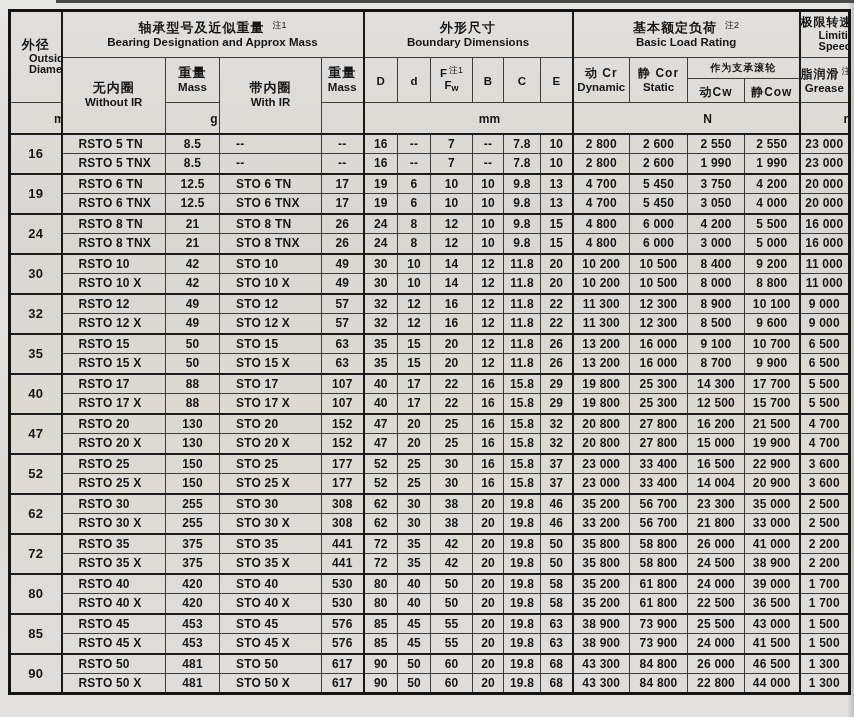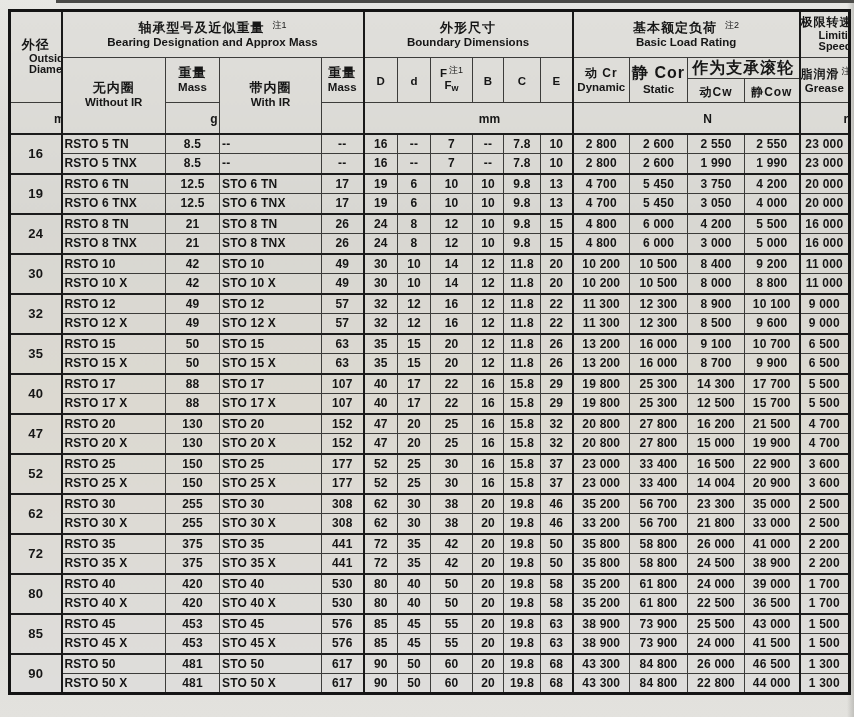--- a/index.html
+++ b/index.html
@@ -40,21 +40,21 @@
   .en-sm { font-size:11px; font-weight:bold; line-height:1.05;padding-left:18px; }
   .note { font-size:9px; font-weight:normal; vertical-align:4px; letter-spacing:0; margin-left:8px; }
   .note-tight { margin-left:2px; }
   .sub-w { font-size:9px; vertical-align:-2px; }
   .unit { font-size:12px; font-weight:bold;margin-left:43px; }
   tr.hr1 { height:47px; }
   tr.hr2a { height:21px; }
   tr.hr2b { height:24px; }
   tr.hr3 { height:31px; }
   tbody td { height:20px; font-size:12px; font-weight:600; letter-spacing:.2px; }
-  tbody td.des { text-align:left; padding-left:2px; }
+  tbody td.des { text-align:left; padding-left:16px; }
   tbody td.od { font-size:13px; font-weight:700; }
   
   .vmaj { border-left:2px solid #191919; }
   
   tbody tr.gstart td { border-top:2px solid #1c1c1c; }
   tbody tr.gsecond td { border-top:1px solid #4a4a48; }
   thead tr.hr3 th { border-bottom:2px solid #1c1c1c; }
 </style>
 </head>
 <body>
@@ -131,25 +131,25 @@
           <div class="en"><span>F</span><span class="sub-w">w</span></div>
         </th>
         <th rowspan="2"><span class="en">B</span></th>
         <th rowspan="2"><span class="en">C</span></th>
         <th rowspan="2"><span class="en">E</span></th>
         <th rowspan="2" class="vmaj">
           <div class="zh" style="font-size:12px">动  Cr</div>
           <div class="en">Dynamic</div>
         </th>
         <th rowspan="2">
-          <div class="zh" style="font-size:16px">静 Cor</div>
+          <div class="zh" style="font-size:12px">静 Cor</div>
           <div class="en">Static</div>
         </th>
         <th colspan="2">
-          <div class="zh" style="font-size:16px">作为支承滚轮</div>
+          <div class="zh" style="font-size:10px">作为支承滚轮</div>
         </th>
         <th rowspan="2" class="vmaj">
           <div class="zh" style="font-size:12px"><span>脂润滑</span><span class="note note-tight">注3</span></div>
           <div class="en">Grease</div>
         </th>
       </tr>
       <tr class="hr2b">
         <th><span class="zh" style="font-size:12px">动Cw</span></th>
         <th><span class="zh" style="font-size:12px">静Cow</span></th>
       </tr>

